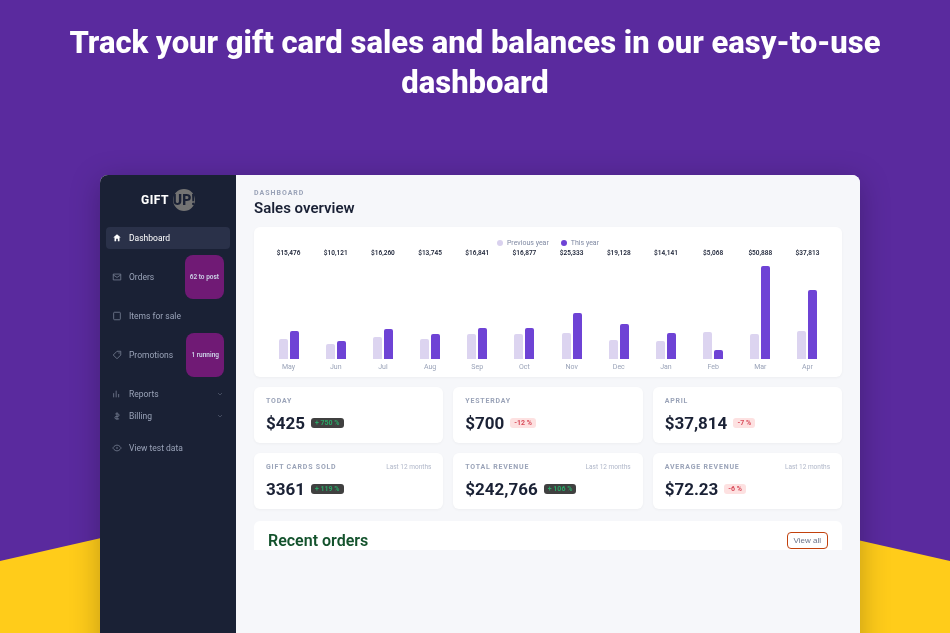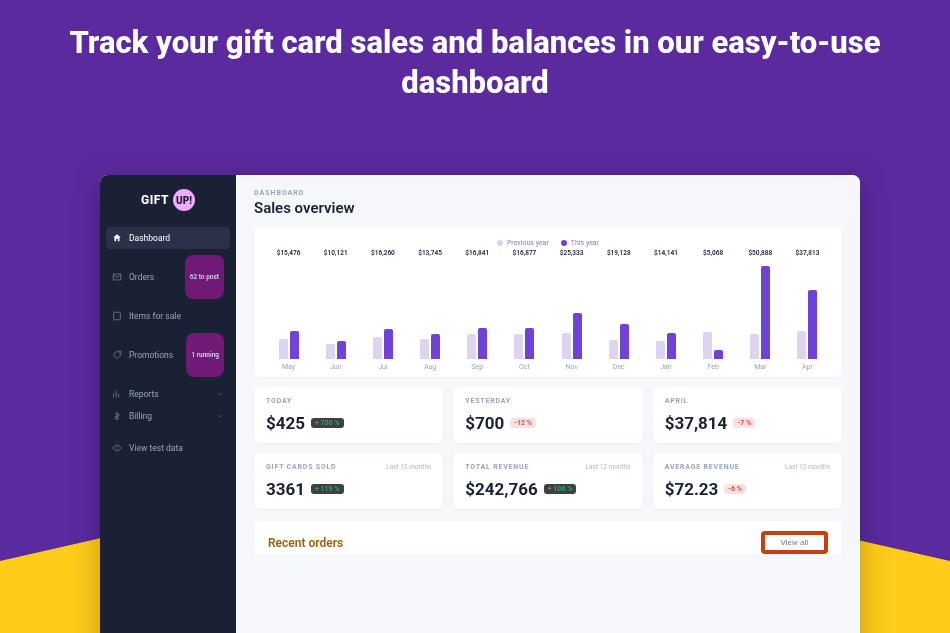--- a/index.html
+++ b/index.html
@@ -50,21 +50,21 @@
   .logo {
     display: flex;
     align-items: center;
     justify-content: center;
     gap: 4px;
     margin-bottom: 16px;
     padding: 0 12px;
   }
   .logo-gift { color:#fff; font-weight:800; font-size:12px; letter-spacing:0.5px; }
   .logo-up {
-    background:#f0abfc; color:#1a2135; font-weight:900; font-size:10px;
+    background:#737373; color:#1a2135; font-weight:900; font-size:14px;
     width:22px; height:22px; border-radius:50%;
     display:flex; align-items:center; justify-content:center;
   }
   .nav { display:flex; flex-direction:column; }
   .nav-item {
     display:flex; align-items:center; gap:7px;
     padding:6px 12px; cursor:pointer;
     font-size:8.5px;
   }
   .nav-item.active { background:#2a3149; color:#fff; border-radius:4px; margin:0 6px; padding:6px 6px;}
@@ -108,22 +108,22 @@
     box-shadow:0 1px 3px rgba(0,0,0,0.04);
   }
   .stat-head { display:flex; align-items:flex-start; justify-content:space-between; }
   .stat-label { font-size:7px; letter-spacing:0.8px; color:#9aa3b8; font-weight:700; text-transform:uppercase;}
   .stat-note { font-size:6.5px; color:#b0b7c9; }
   .stat-val { font-size:17px; font-weight:700; color:#1a2135; margin-top:8px; display:flex; align-items:center; gap:6px;}
   .delta { font-size:7px; font-weight:700; padding:1px 4px; border-radius:3px; }
   .delta.up { background:#404040; color:#2aa766; }
   .delta.down { background:#fde1e1; color:#d84b5a; }
   .recent { display:flex; justify-content:space-between; align-items:center; margin-top:12px; padding:10px 14px 0; background:#fff; border-radius:6px 6px 0 0;}
-  .recent-title { font-size:12px; font-weight:600; color:#a16207;}
-  .view-all { font-size:8px; color:#6b7389; border:4px solid #c2410c; border-radius:4px; padding:3px 16px; background:#fff;}
+  .recent-title { font-size:16px; font-weight:600; color:#14532d;}
+  .view-all { font-size:8px; color:#6b7389; border:1px solid #c2410c; border-radius:4px; padding:3px 6px; background:#fff;}
 </style>
 </head>
 <body>
 
 <div class="bg-yellow"></div>
 
 <h1 class="headline">Track your gift card sales and balances in our easy-to-use dashboard</h1>
 
 <div class="app">
 

